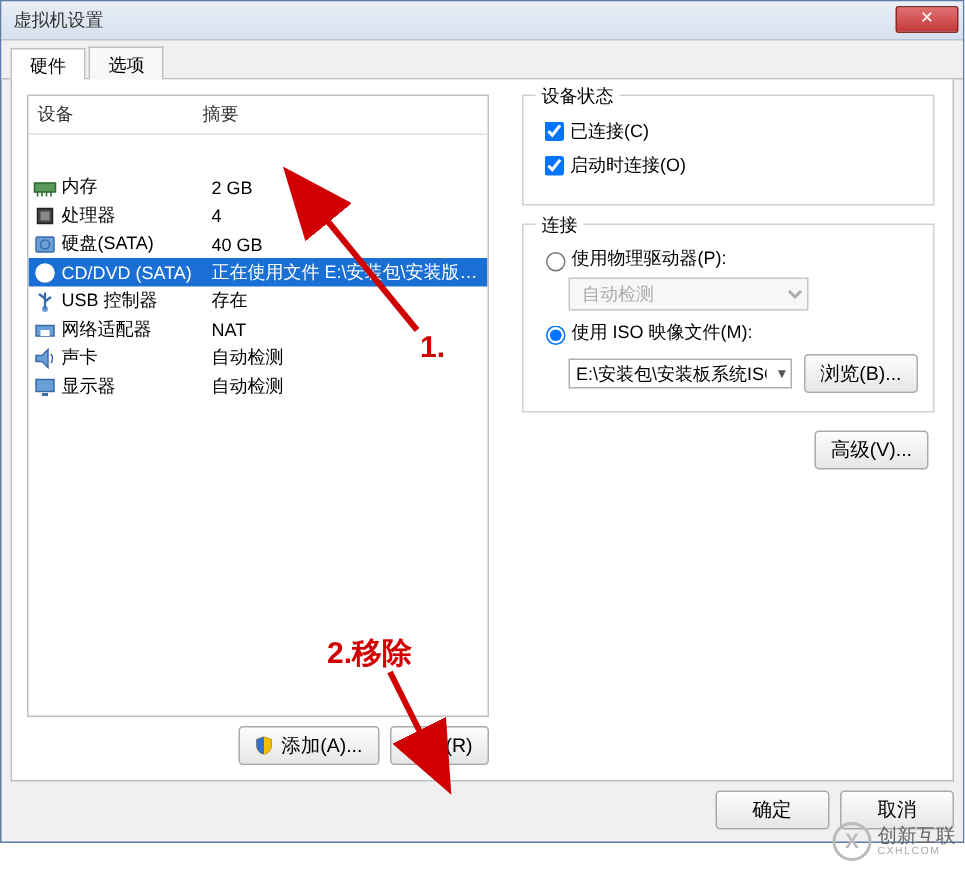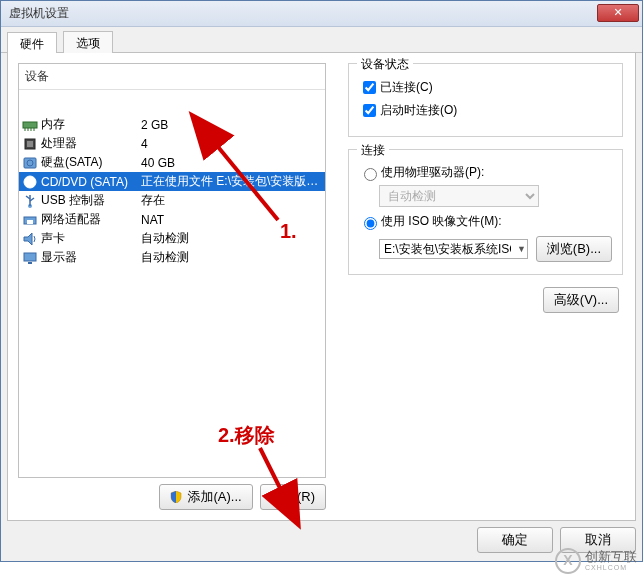--- a/index.html
+++ b/index.html
@@ -33,21 +33,20 @@
     background: linear-gradient(#e07070, #c53a3a);
     border: 1px solid #8a2a2a; border-radius: 2px;
     color: #fff; text-align: center; line-height: 15px;
     font-size: 11px;
   }
   .tabs-row {
     height: 26px;
     background: #f0f0f0;
     padding-left: 6px; padding-top: 4px;
     border-bottom: 1px solid #c0c0c0;
-    font-family: Liberation Mono, monospace;
   }
   .tab {
     display: inline-block;
     padding: 3px 12px 4px 12px;
     border: 1px solid #c0c0c0;
     border-bottom: none;
     background: #f8f8f8;
     margin-right: -1px;
     position: relative;
   }
@@ -179,20 +178,21 @@
     <div class="tab active"><span>硬件</span></div>
     <div class="tab"><span>选项</span></div>
   </div>
 
   <div class="content-area">
 
     <div class="left-panel">
       <div class="device-list-outer">
         <div class="device-header">
           <div class="col-dev">设备</div>
+          <div class="col-sum">摘要</div>
         </div>
         <div class="device-rows" id="device-rows">
             <div class="device-row">
               <span class="icon">
                 <svg width="16" height="16">
                   <rect x="1" y="5" width="14" height="6" fill="#5a9a5a" stroke="#2a6a2a"></rect>
                   <line x1="3" y1="11" x2="3" y2="14" stroke="#2a6a2a"></line>
                   <line x1="6" y1="11" x2="6" y2="14" stroke="#2a6a2a"></line>
                   <line x1="9" y1="11" x2="9" y2="14" stroke="#2a6a2a"></line>
                   <line x1="12" y1="11" x2="12" y2="14" stroke="#2a6a2a"></line>

